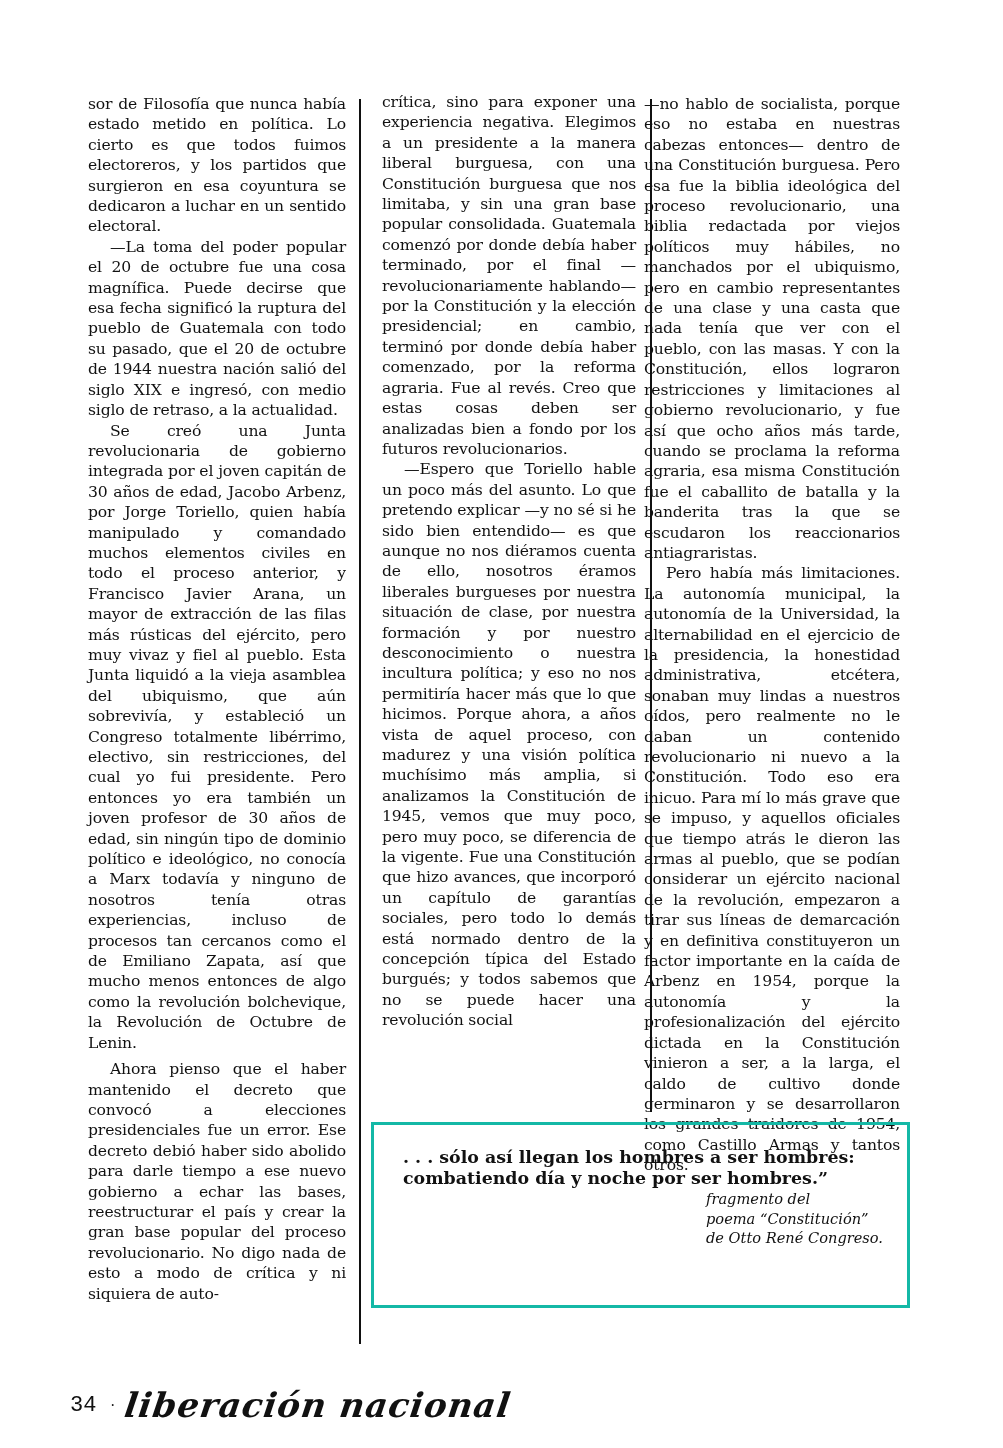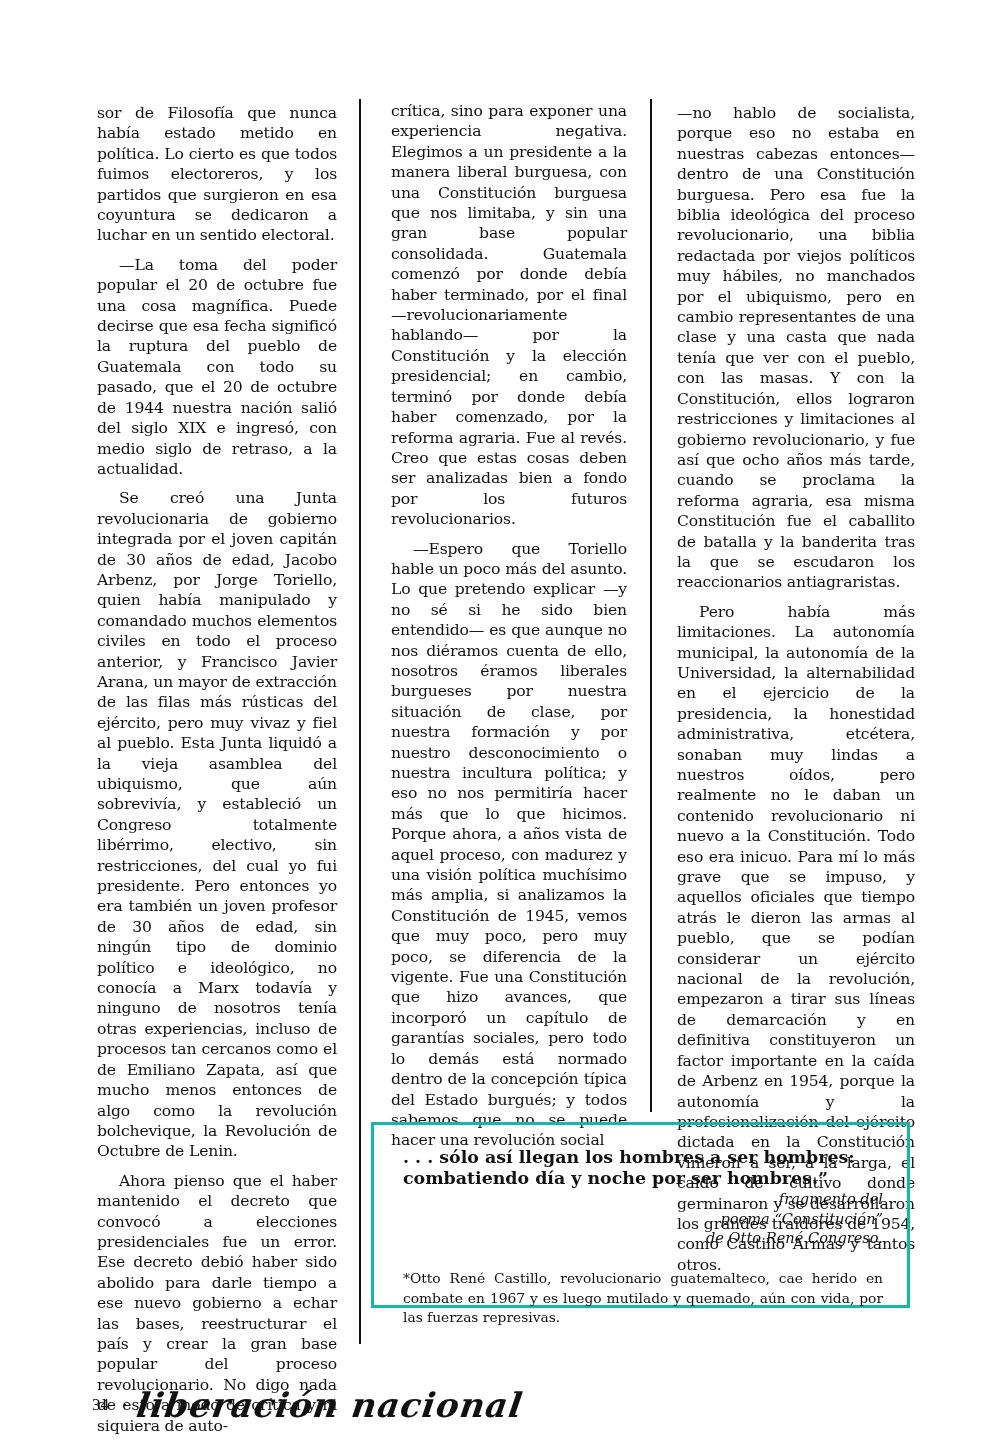--- a/index.html
+++ b/index.html
@@ -9,53 +9,53 @@
       color: #111111;
     }
     .col {
       position: absolute;
       font-size: 15.6px;
       line-height: 20.4px;
       text-align: justify;
       hyphens: manual;
       letter-spacing: -0.15px;
     }
-    .col p { margin: 9px; }
+    .col p { margin: 0; }
     .col p.indent { text-indent: 22px; }
     .col p.q { font-style: italic; text-indent: 22px; margin-top: 10px; margin-bottom: 10px; }
     .col p.gap { margin-top: 6px; }
     #col1 { left: 88px; top: 94px; width: 258px; }
     #col2 { left: 382px; top: 92px; width: 254px; }
-    #col3 { left: 668px; top: 94px; width: 256px; }
+    #col3 { left: 644px; top: 94px; width: 256px; }
     .rule-v { position: absolute; background: #111; width: 2px; }
     #rule1 { left: 359px; top: 99px; height: 1245px; }
     #rule2 { left: 650px; top: 99px; height: 1013px; }
     #quote-box {
       position: absolute; left: 371px; top: 1122px; width: 539px; height: 186px;
       border: 3px solid #14b8a6; box-sizing: border-box;
     }
     #quote-text {
       position: absolute; left: 29px; top: 22px; width: 470px;
       font-size: 17.4px; line-height: 21px; font-weight: bold; text-align: left;
     }
     #quote-attrib {
       position: absolute; right: 24px; top: 64px;
-      font-size: 14.6px; line-height: 19.5px; font-style: italic; text-align: right;
+      font-size: 14.6px; line-height: 19.5px; font-style: italic; 
     }
     #quote-attrib div { display: block; }
     #footnote {
       position: absolute; left: 29px; top: 144px; width: 480px;
       font-size: 13.8px; line-height: 19.5px; text-align: justify;
     }
     #footer {
       position: absolute; left: 70px; top: 1380px; height: 50px;
       display: flex; align-items: center;
     }
     #page-number {
-      font-family: Liberation Serif, serif; font-size: 17px; margin-right: 14px; margin-left: 22px;
+      font-family: Liberation Mono, monospace; font-size: 22px; margin-right: 14px;
     }
     #magazine-title {
       font-family: "DejaVu Serif", serif; font-style: italic; font-size: 34px;
       letter-spacing: 1px; font-weight: bold; transform: skewX(-8deg);
     }
     .sep-dot { font-size: 14px; margin-right: 10px; }
   </style>
 </head>
 <body>
 
@@ -80,20 +80,19 @@
   <p class="indent">Pero había más limitaciones. La autonomía municipal, la autonomía de la Universidad, la alternabilidad en el ejercicio de la presidencia, la honestidad administrativa, etcétera, sonaban muy lindas a nuestros oídos, pero realmente no le daban un contenido revolucionario ni nuevo a la Constitución. Todo eso era inicuo. Para mí lo más grave que se impuso, y aquellos oficiales que tiempo atrás le dieron las armas al pueblo, que se podían considerar un ejército nacional de la revolución, empezaron a tirar sus líneas de demarcación y en definitiva constituyeron un factor importante en la caída de Arbenz en 1954, porque la autonomía y la profesionalización del ejército dictada en la Constitución vinieron a ser, a la larga, el caldo de cultivo donde germinaron y se desarrollaron los grandes traidores de 1954, como Castillo Armas y tantos otros.</p>
 </div>
 
 <div id="quote-box">
   <div id="quote-text">. . . sólo así llegan los hombres a ser hombres: combatiendo día y noche por ser hombres.”</div>
   <div id="quote-attrib">
     <div>fragmento del</div>
     <div>poema “Constitución”</div>
     <div>de Otto René Congreso.</div>
   </div>
-  <div id="footnote">*Otto René Castillo, revolucionario guatemalteco, cae herido en combate en 1967 y es luego mutilado y quemado, aún con vida, por las fuerzas represivas.</div>
 </div>
 
 <div id="footer">
   <span id="page-number">34</span>
   <span class="sep-dot">·</span>
   <span id="magazine-title">liberación nacional</span>
 </div>
 
 </body></html>

